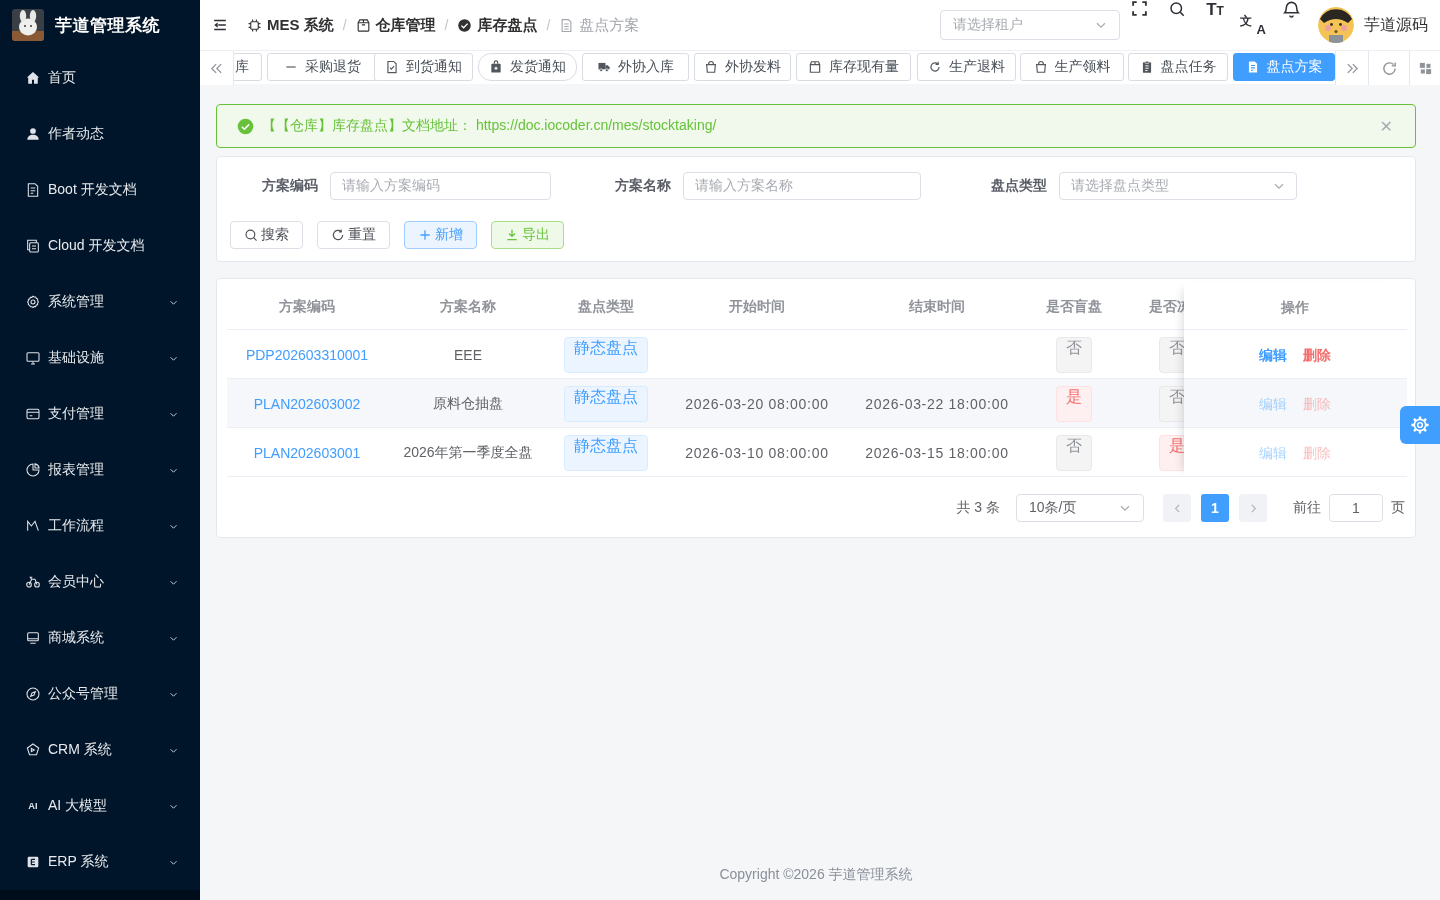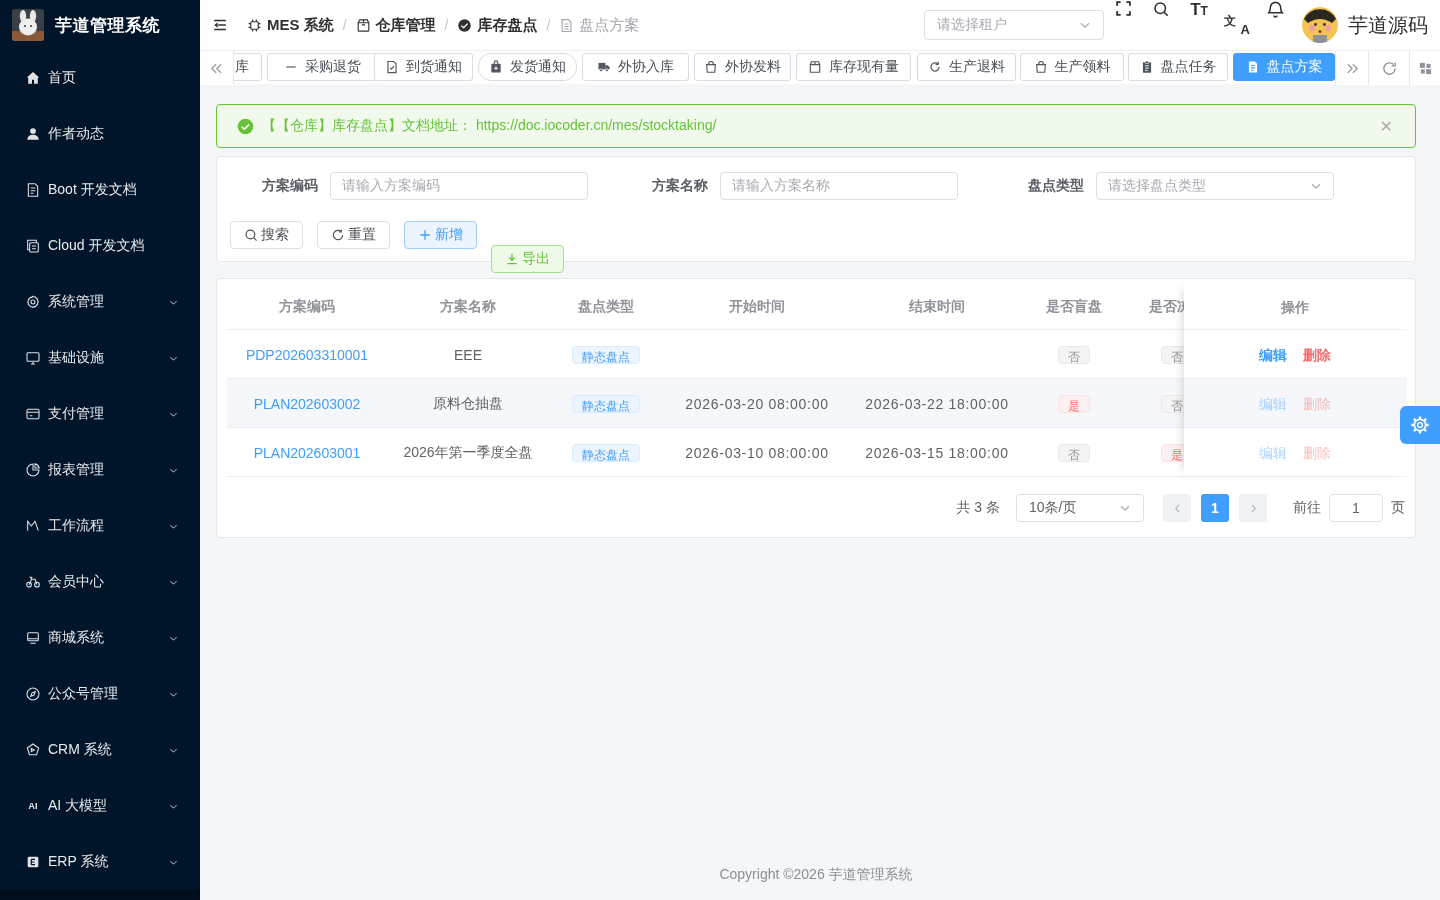--- a/index.html
+++ b/index.html
@@ -22,21 +22,21 @@
 #hd { position:fixed; left:200px; top:0; width:1240px; height:50px; background:#fff; z-index:20; display:flex; align-items:center; }
 #hd .fold { margin-left:12px; width:16px; height:14px; }
 .bc { display:flex; align-items:center; margin-left:19px; font-size:15px; font-weight:700; color:#303133; }
 .bc .it { display:flex; align-items:center; gap:5px; }
 .bc .sep { color:#c0c4cc; font-weight:400; margin:0 9px; font-size:14px; }
 .bc .last { color:#a3a6ad; font-weight:400; }
 #hd .right { position:absolute; right:8px; top:0; height:50px; display:flex; align-items:center; }
 .tenant { width:180px; height:30px; border:1px solid #dcdfe6; border-radius:4px; display:flex; align-items:center; justify-content:space-between; padding:0 12px; color:#a8abb2; font-size:14px; background:#fff; }
 .hicon { width:38px; height:50px; display:flex; align-items:flex-start; justify-content:center; color:#2d3036; }
 .avatar { width:36px; height:36px; border-radius:50%; overflow:hidden; margin:0 10px 0 8px; }
-.uname { font-size:20px; color:#303133; margin-right:4px; }
+.uname { font-size:16px; color:#303133; margin-right:4px; }
 
 
 #tabs { position:fixed; left:200px; top:50px; width:1240px; height:34px; background:#fff; border-top:1px solid #eef0f3; z-index:19; display:flex; align-items:center; }
 .tnav { width:34px; height:34px; display:flex; align-items:center; justify-content:center; color:#606266; flex:0 0 auto; background:#fff; position:relative; z-index:2; }
 .tnav.l { border-right:1px solid #e4e7ed; }
 .tnav.r { border-left:1px solid #e4e7ed; border-right:1px solid #e4e7ed; }
 .tabscroll { position:absolute; left:0; top:0; width:1135px; height:34px; overflow:hidden; }
 .tab { position:absolute; top:2px; height:28px; display:inline-flex; align-items:center; justify-content:center; gap:7px; border:1px solid #d9dce3; border-radius:3px; background:#fff; color:#495057; font-size:14px; white-space:nowrap; }
 .tab svg { width:14px; height:14px; }
 .tab.active { background:#409eff; border-color:#409eff; color:#fff; }
@@ -53,31 +53,31 @@
 .card { background:#fff; border:1px solid #e4e7ed; border-radius:4px; }
 #formcard { margin-top:8px; height:106px; padding:15px 10px 0 10px; }
 .frow { display:flex; align-items:center; height:28px; }
 .fitem { display:flex; align-items:center; }
 .flabel { font-size:14px; color:#5a5e66; font-weight:700; padding-right:12px; }
 .finput { height:28px; border:1px solid #dcdfe6; border-radius:4px; display:flex; align-items:center; padding:0 11px; color:#a8abb2; font-size:14px; background:#fff; }
 .btnrow { margin-top:21px; display:flex; gap:14px; padding-left:3px; }
 .btn { height:28px; border:1px solid #dcdfe6; border-radius:4px; background:#fff; color:#4e5156; font-size:14px; display:inline-flex; align-items:center; padding:0 13px; gap:3px; }
 .btn svg { width:14px; height:14px; }
 .btn.blue { background:#ecf5ff; border-color:#9fcdff; color:#409eff; }
-.btn.green { background:#eef9e8; border-color:#a8dd8c; color:#67c23a;margin-top:24px; }
+.btn.green { background:#eef9e8; border-color:#a8dd8c; color:#67c23a; }
 
 
 #tablecard { margin-top:16px; height:260px; padding:2px 10px 0 10px; position:relative; overflow:hidden; }
 table { border-collapse:collapse; table-layout:fixed; width:1180px; font-size:14px; }
 th { height:48px; padding-top:5px; color:#909399; font-weight:700; border-bottom:1px solid #ebeef5; text-align:center; font-size:14px; }
 td { height:49px; padding-top:3px; border-bottom:1px solid #ebeef5; text-align:center; color:#606266; }
 td.dt { letter-spacing:.7px; }
 tr.hover td { background:#f5f7fa; }
 a.link { color:#409eff; text-decoration:none; }
-.tag { display:inline-block; height:18px; line-height:20px; padding:0 9px; border-radius:4px; font-size:12px; border:1px solid transparent; }
+.tag { display:inline-block; height:36px; line-height:20px; padding:0 9px; border-radius:4px; font-size:16px; border:1px solid transparent; }
 .tag.blue { background:#ecf5ff; color:#409eff; border-color:#d9ecff; }
 .tag.gray { background:#f4f4f5; color:#909399; border-color:#e9e9eb; }
 .tag.red { background:#fef0f0; color:#f56c6c; border-color:#fde2e2; }
 #fixedcol { position:absolute; top:3px; right:9px; width:222px; height:196px; background:#fff; box-shadow:-8px 0 10px -8px rgba(0,0,0,.18); }
 #fixedcol .fh { height:48px; padding-top:5px; border-bottom:1px solid #ebeef5; display:flex; align-items:center; justify-content:center; color:#909399; font-weight:700; font-size:14px; }
 #fixedcol .fr { height:49px; padding-top:3px; border-bottom:1px solid #ebeef5; display:flex; align-items:center; justify-content:center; gap:16px; font-size:14px; }
 #fixedcol .fr.hover { background:#f5f7fa; }
 .abtn { font-weight:700; }
 .abtn.e { color:#409eff; }
 .abtn.d { color:#f56c6c; }
@@ -495,21 +495,21 @@
         <path d="M6.8 12.4 L10.4 15.8 L17.2 9" stroke="#fff" stroke-width="2.2" fill="none"></path>
       </svg>
     <span class="txt">【【仓库】库存盘点】文档地址： https://doc.iocoder.cn/mes/stocktaking/</span>
     <span class="close">✕</span>
   </div>
 
   <div class="card" id="formcard">
     <div class="frow">
       <div class="fitem" style="margin-left:35px;">
           <span class="flabel">方案编码</span>
-          <div class="finput" style="width:258px;text-align:right;">请输入方案编码</div>
+          <div class="finput" style="width:221px;text-align:right;">请输入方案编码</div>
         </div>
       <div class="fitem" style="margin-left:64px;">
           <span class="flabel">方案名称</span>
           <div class="finput" style="width:238px;">请输入方案名称</div>
         </div>
       <div class="fitem" style="margin-left:70px;">
           <span class="flabel">盘点类型</span>
           <div class="finput" style="width:238px; justify-content:space-between;">
             <span>请选择盘点类型</span>
             <svg width="12" height="12" viewBox="0 0 24 24" fill="none" stroke="#a8abb2" stroke-width="2.4">

